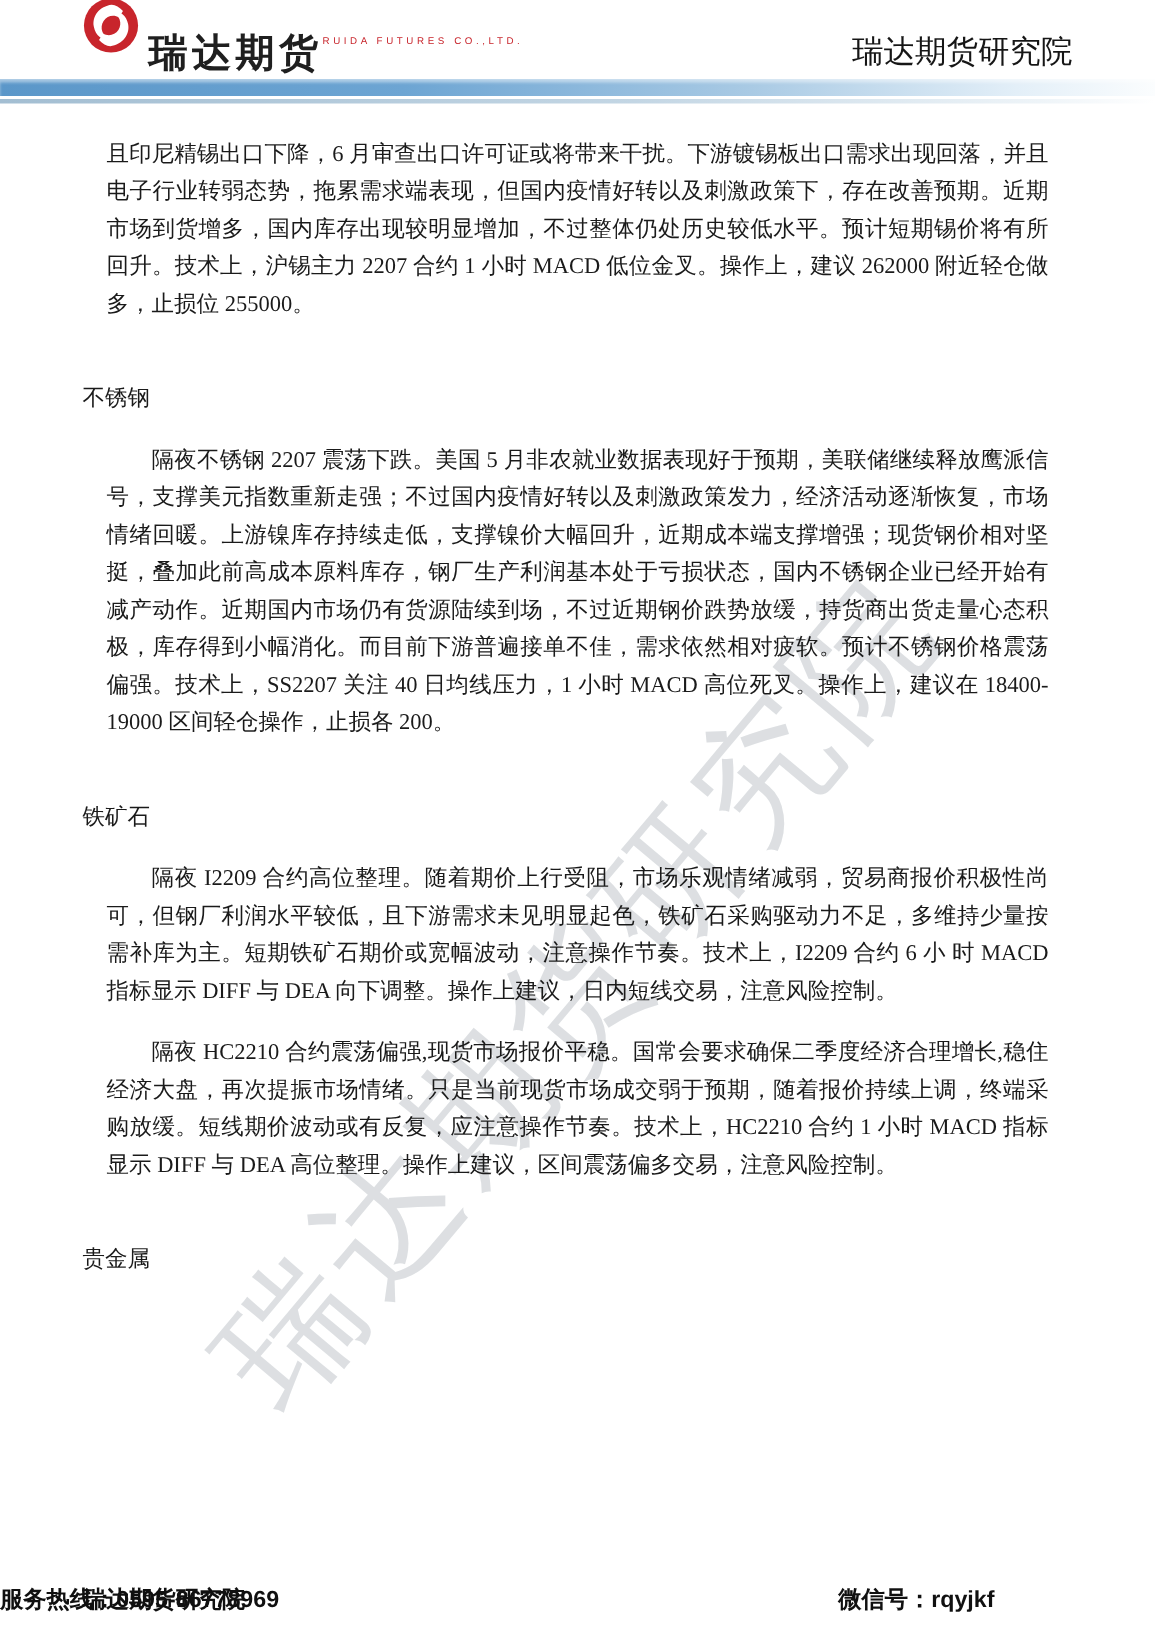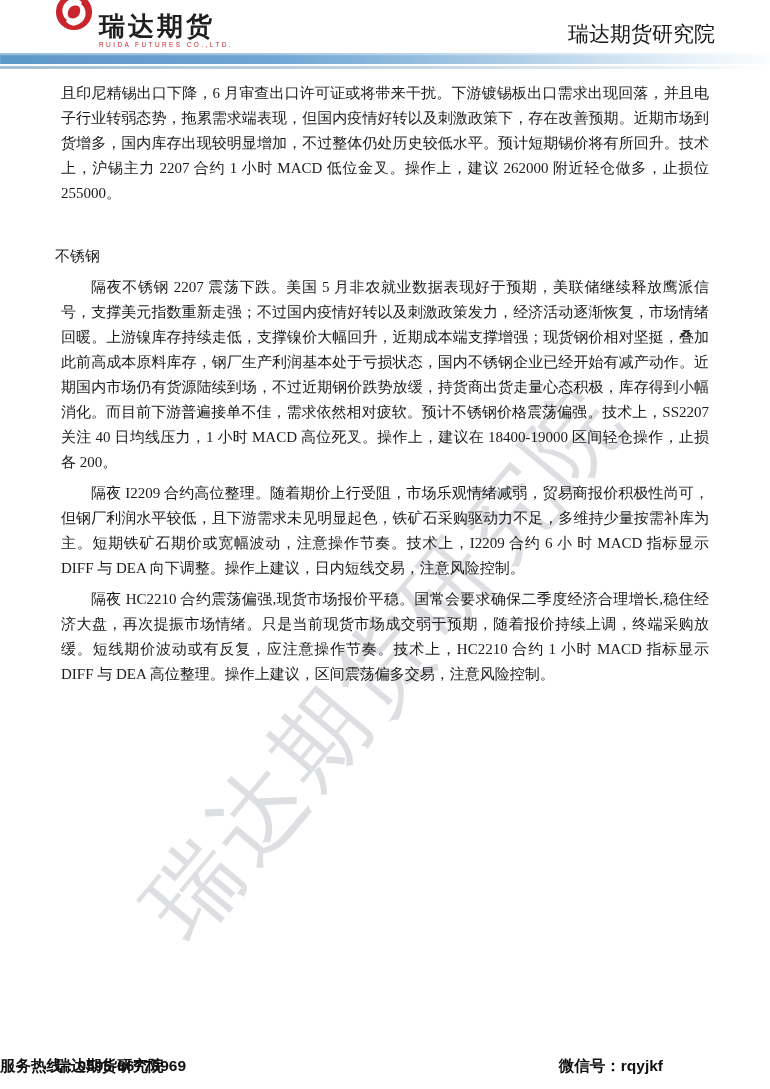--- a/index.html
+++ b/index.html
@@ -12,21 +12,21 @@
     overflow: hidden;
     font-family: "Liberation Serif", "DejaVu Serif", serif;
     color: #1a1a1a;
   }
 
   
   .header { position: relative; padding: 8px 55px 0 55px; }
   .header-row { display: flex; justify-content: space-between; align-items: flex-end; height: 40px; }
   .logo { display: flex; align-items: center; gap: 6px; }
   .logo-emblem { width: 38px; height: 38px; flex: 0 0 auto; }
-  .logo-text { display: flex; flex-direction: column; line-height: 1; margin-top: 36px; }
+  .logo-text { display: flex; line-height: 1; margin-top: 36px; }
   .logo-brand {
     font-family: "Liberation Sans", "DejaVu Sans", sans-serif;
     font-weight: bold; font-size: 26px; letter-spacing: 3px; color: #1f1f1f;
   }
   .logo-sub {
     font-family: "Liberation Sans", "DejaVu Sans", sans-serif;
     font-size: 6.5px; letter-spacing: 2.4px; color: #c8252c; margin-top: 3px;
   }
   .header-title {
     font-family: "Liberation Sans", "DejaVu Sans", sans-serif;
@@ -50,21 +50,21 @@
     font-size: 92px; letter-spacing: 6px; white-space: nowrap;
     color: #b4bac0; opacity: 0.45;
     font-family: "DejaVu Serif", serif;
     z-index: 1;
   }
 
   
   .content { position: relative; z-index: 2; padding: 6px 55px 0 55px; font-size: 15px; line-height: 25px; }
   .section-heading { margin-top: 38px; }
   .section-heading:empty { display: none; }
-  .section-body { margin: 6px; text-align: justify; text-indent: 2em; }
+  .section-body { margin: 16px; text-align: justify; text-indent: 2em; }
   .section:first-child .section-body { text-indent: 0; }
 
   
   .footer { position: absolute; left: 0; bottom: 0; width: 770px; z-index: 2; }
   .footer-bar {
     margin: 0 55px; height: 6px;
     background: linear-gradient(to right, #4a86bd 0%, #7face, #8db8da 40%, #cfe0ee 70%, #f4f8fb 90%, #ffffff 100%);
   }
   .footer-row {
     display: flex; align-items: center; justify-content: space-between;
@@ -106,28 +106,30 @@
   <div class="content">
     <div class="section">
 
       <p class="section-body">且印尼精锡出口下降，6 月审查出口许可证或将带来干扰。下游镀锡板出口需求出现回落，并且电子行业转弱态势，拖累需求端表现，但国内疫情好转以及刺激政策下，存在改善预期。近期市场到货增多，国内库存出现较明显增加，不过整体仍处历史较低水平。预计短期锡价将有所回升。技术上，沪锡主力 2207 合约 1 小时 MACD 低位金叉。操作上，建议 262000 附近轻仓做多，止损位 255000。</p>
     </div>
     <div class="section">
       <div class="section-heading">不锈钢</div>
       <p class="section-body">隔夜不锈钢 2207 震荡下跌。美国 5 月非农就业数据表现好于预期，美联储继续释放鹰派信号，支撑美元指数重新走强；不过国内疫情好转以及刺激政策发力，经济活动逐渐恢复，市场情绪回暖。上游镍库存持续走低，支撑镍价大幅回升，近期成本端支撑增强；现货钢价相对坚挺，叠加此前高成本原料库存，钢厂生产利润基本处于亏损状态，国内不锈钢企业已经开始有减产动作。近期国内市场仍有货源陆续到场，不过近期钢价跌势放缓，持货商出货走量心态积极，库存得到小幅消化。而目前下游普遍接单不佳，需求依然相对疲软。预计不锈钢价格震荡偏强。技术上，SS2207 关注 40 日均线压力，1 小时 MACD 高位死叉。操作上，建议在 18400-19000 区间轻仓操作，止损各 200。</p>
     </div>
     <div class="section">
+      <div class="section-heading">铁矿石</div>
       <p class="section-body">隔夜 I2209 合约高位整理。随着期价上行受阻，市场乐观情绪减弱，贸易商报价积极性尚可，但钢厂利润水平较低，且下游需求未见明显起色，铁矿石采购驱动力不足，多维持少量按需补库为主。短期铁矿石期价或宽幅波动，注意操作节奏。技术上，I2209 合约 6 小 时 MACD 指标显示 DIFF  与 DEA 向下调整。操作上建议，日内短线交易，注意风险控制。</p>
     </div>
     <div class="section">
     </div>
     <div class="section">
       <p class="section-body">隔夜 HC2210 合约震荡偏强,现货市场报价平稳。国常会要求确保二季度经济合理增长,稳住经济大盘，再次提振市场情绪。只是当前现货市场成交弱于预期，随着报价持续上调，终端采购放缓。短线期价波动或有反复，应注意操作节奏。技术上，HC2210 合约 1  小时 MACD 指标显示 DIFF 与 DEA 高位整理。操作上建议，区间震荡偏多交易，注意风险控制。</p>
     </div>
     <div class="section">
+      <div class="section-heading">贵金属</div>
     </div>
   </div>
 
   <div class="footer">
     <div class="footer-bar"></div>
     <div class="footer-row">
       <span class="footer-left">瑞达期货研究院</span>
       <span class="footer-mid">服务热线：0595-86778969</span>
       <span class="footer-right">微信号：rqyjkf</span>
     </div>

